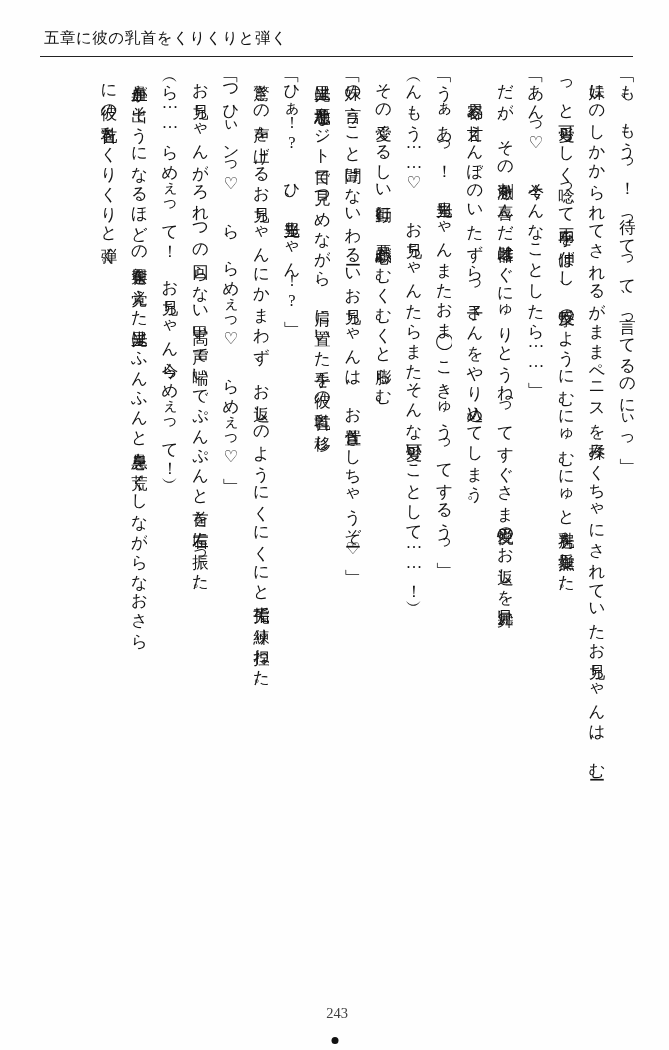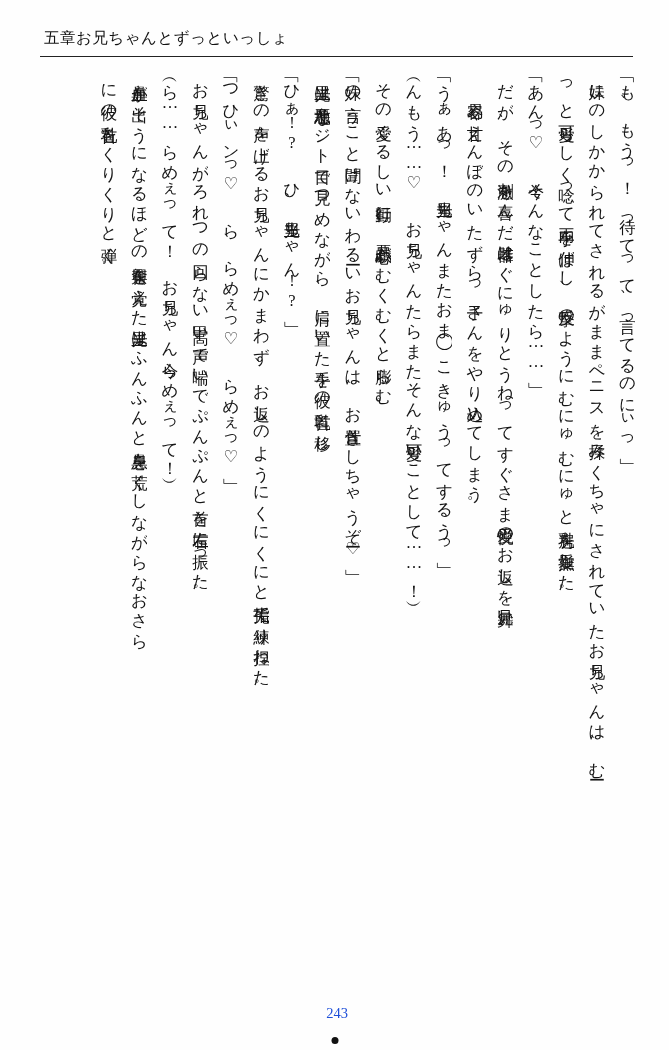--- a/index.html
+++ b/index.html
@@ -67,41 +67,41 @@
     padding-top: 18px;
   }
   
   .folio {
     position: absolute;
     bottom: 28px;
     left: 5px;
     right: 0;
     text-align: center;
     font-size: 14.5px;
-    color: #1d4ed8;
+    color: #404040;
     font-family: "Liberation Serif", "DejaVu Serif", serif;
   }
   .spine-dot {
     position: absolute;
     bottom: 6px;
     left: 50%;
     transform: translateX(-50%);
     width: 7px;
     height: 7px;
     border-radius: 50%;
     background: #111;
   }
 </style>
 </head>
 <body>
 
 <div class="page">
 
   <div class="header">
-    <span class="chapter-num">五章</span><span class="chapter-title">お兄ちゃんとずっといっしょ</span>
+    <span class="chapter-num">五章</span><span class="chapter-title">に彼の乳首をくりくりと弾く</span>
   </div>
   <div class="header-rule"></div>
 
   <div class="body-area">
     <div class="col">「も、もうっ！　待ってって、言ってるのにぃっ」</div>
     <div class="col">妹にのしかかられてされるがままペニスを揉みくちゃにされていたお兄ちゃんは、むー</div>
     <div class="col">っと可愛らしく唸って両手を伸ばし、反撃のようにむにゅむにゅと乳房を愛撫した。</div>
     <div class="col">「あんっ♡　今そんなことしたら……」</div>
     <div class="col">だが、その刺激を喜んだ雌器はぐにゅりとうねってすぐさま愛悦のお返しを見舞い、</div>
     <div class="col indent">容易く甘えんぼのいたずらっ子さんをやり込めてしまう。</div>

